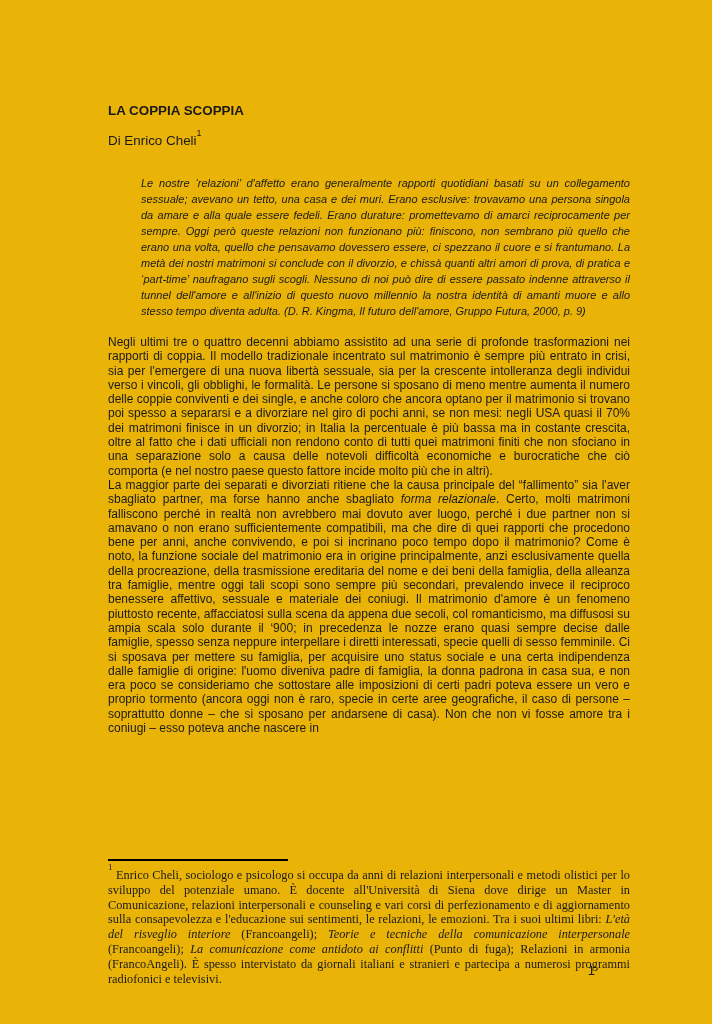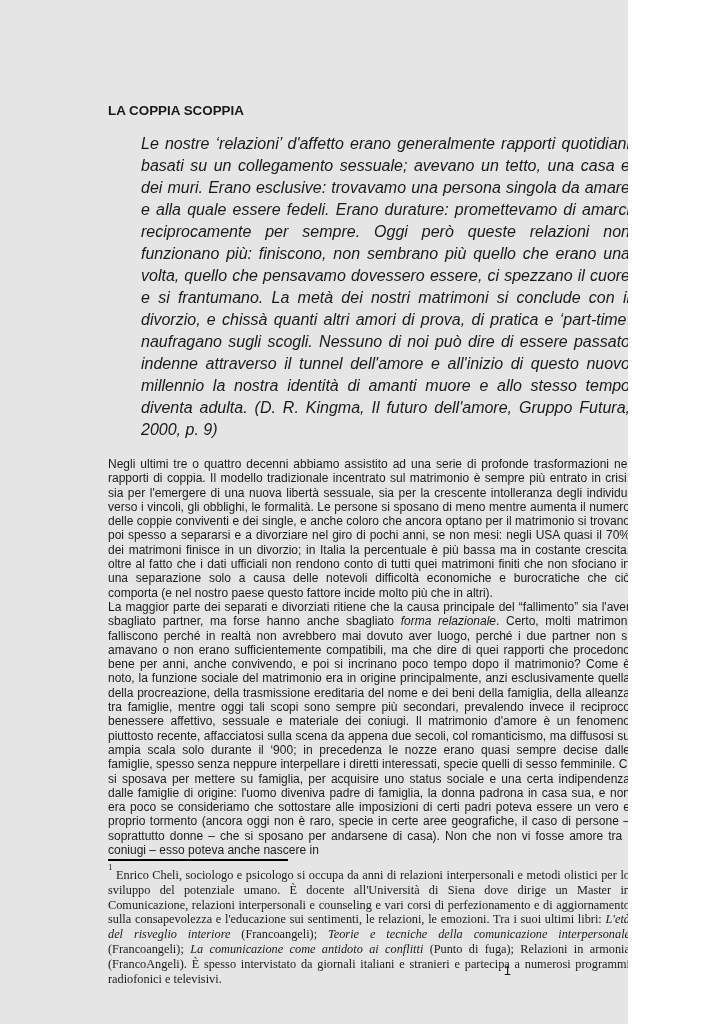--- a/index.html
+++ b/index.html
@@ -1,20 +1,20 @@
 <!DOCTYPE html>
 <html><head>
 <meta charset="utf-8">
 <style>
   html, body { margin: 0; padding: 0; background: #ffffff; }
   .page {
     position: relative;
-    width: 628px;
+    width: 712px;
     height: 1024px;
-    background: #e5e5e5;
+    background: #eab308;
     color: #1a1a1a;
     font-family: "Liberation Sans", sans-serif;
     overflow: hidden;
   }
   .content {
     position: absolute;
     left: 108px;
     top: 103px;
     width: 522px;
   }
@@ -38,22 +38,22 @@
   }
   sup.ref {
     font-size: 9px;
     position: relative;
     top: -4px;
     line-height: 0;
   }
   .quote {
     margin-left: 33px !important;
     font-style: italic;
-    font-size: 16px;
-    line-height: 22px;
+    font-size: 11px;
+    line-height: 16px;
     text-align: justify;
     margin-bottom: 16px !important;
   }
   .heading {
     font-size: 13.4px;
     font-weight: bold;
     line-height: 15px;
     margin-bottom: 16px !important;
   }
   .body-par {
@@ -87,20 +87,21 @@
     font-size: 13px;
     line-height: 15px;
   }
 </style>
 </head>
 <body>
 
 <div class="page">
   <div class="content">
     <p class="title">LA COPPIA SCOPPIA</p>
+    <p class="byline"><span>Di Enrico Cheli</span><sup class="ref">1</sup></p>
     <p class="quote">Le nostre ‘relazioni’ d'affetto erano generalmente rapporti quotidiani basati su un collegamento sessuale; avevano un tetto, una casa e dei muri. Erano esclusive: trovavamo una persona singola da amare e alla quale essere fedeli. Erano durature: promettevamo di amarci reciprocamente per sempre. Oggi però queste relazioni non funzionano più: finiscono, non sembrano più quello che erano una volta, quello che pensavamo dovessero essere, ci spezzano il cuore e si frantumano. La metà dei nostri matrimoni si conclude con il divorzio, e chissà quanti altri amori di prova, di pratica e ‘part-time’ naufragano sugli scogli. Nessuno di noi può dire di essere passato indenne attraverso il tunnel dell'amore e all'inizio di questo nuovo millennio la nostra identità di amanti muore e allo stesso tempo diventa adulta.  (D. R. Kingma, Il futuro dell'amore, Gruppo Futura, 2000, p. 9)</p>
     <p class="body-par">Negli ultimi tre o quattro decenni abbiamo assistito ad una serie di profonde trasformazioni nei rapporti di coppia. Il modello tradizionale incentrato sul matrimonio è sempre più entrato in crisi, sia per l'emergere di una nuova libertà sessuale, sia per la crescente intolleranza degli individui verso i vincoli, gli obblighi, le formalità. Le persone si sposano di meno mentre aumenta il numero delle coppie conviventi e dei single, e anche coloro che ancora optano per il matrimonio si trovano poi spesso a separarsi e a divorziare nel giro di pochi anni, se non mesi: negli USA quasi il 70% dei matrimoni finisce in un divorzio; in Italia la percentuale è più bassa ma in costante crescita, oltre al fatto che i dati ufficiali non rendono conto di tutti quei matrimoni finiti che non sfociano in una separazione solo a causa delle notevoli difficoltà economiche e burocratiche che ciò comporta (e nel nostro paese questo fattore incide molto più che in altri).</p>
     <p class="body-par"><span>La maggior parte dei separati e divorziati ritiene che la causa principale del “fallimento” sia l'aver sbagliato partner, ma forse hanno anche sbagliato </span><span class="it">forma relazionale</span><span>. Certo, molti matrimoni falliscono perché in realtà non avrebbero mai dovuto aver luogo, perché i due partner non si amavano o non erano sufficientemente compatibili, ma che dire di quei rapporti che procedono bene per anni, anche convivendo, e poi si incrinano poco tempo dopo il matrimonio? Come è noto, la funzione sociale del matrimonio era in origine principalmente, anzi esclusivamente quella della procreazione, della trasmissione ereditaria del nome e dei beni della famiglia, della alleanza tra famiglie, mentre oggi tali scopi sono sempre più secondari, prevalendo invece il reciproco benessere affettivo, sessuale e materiale dei coniugi. Il matrimonio d'amore è un fenomeno piuttosto recente, affacciatosi sulla scena da appena due secoli, col romanticismo, ma diffusosi su ampia scala solo durante il ‘900; in precedenza le nozze erano quasi sempre decise dalle famiglie, spesso senza neppure interpellare i diretti interessati, specie quelli di sesso femminile. Ci si sposava per mettere su famiglia, per acquisire uno status sociale e una certa indipendenza dalle famiglie di origine: l'uomo diveniva padre di famiglia, la donna padrona in casa sua, e non era poco se consideriamo che sottostare alle imposizioni di certi padri poteva essere un vero e proprio tormento (ancora oggi non è raro, specie in certe aree geografiche, il caso di persone – soprattutto donne – che si sposano per andarsene di casa). Non che non vi fosse amore tra i coniugi – esso poteva anche nascere in</span></p>
   </div>
 
   <div class="footnote-block">
     <div class="fn-rule"></div>
     <p class="fn-text"><sup class="ref">1</sup><span> Enrico Cheli, sociologo e psicologo si occupa da anni di relazioni interpersonali e metodi olistici per lo sviluppo del potenziale umano. È docente all'Università di Siena dove dirige un Master in Comunicazione, relazioni interpersonali e counseling e vari corsi di perfezionamento e di aggiornamento sulla consapevolezza e l'educazione sui sentimenti, le relazioni, le emozioni. Tra i suoi ultimi libri: </span><span class="it">L'età del risveglio interiore</span><span> (Francoangeli); </span><span class="it">Teorie e tecniche della comunicazione interpersonale</span><span> (Francoangeli); </span><span class="it">La comunicazione come antidoto ai conflitti</span><span> (Punto di fuga); Relazioni in armonia (FrancoAngeli). È spesso intervistato da giornali italiani e stranieri e partecipa a numerosi programmi radiofonici e televisivi.</span></p>
   </div>
 

